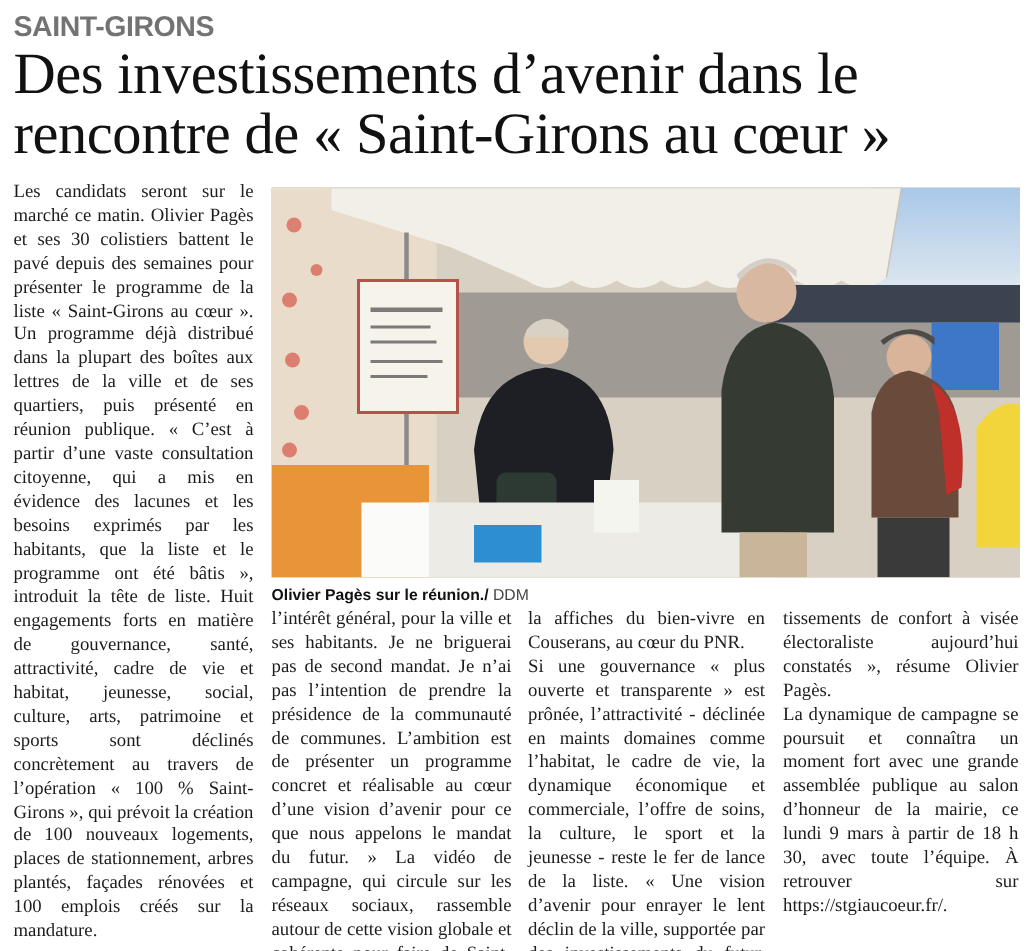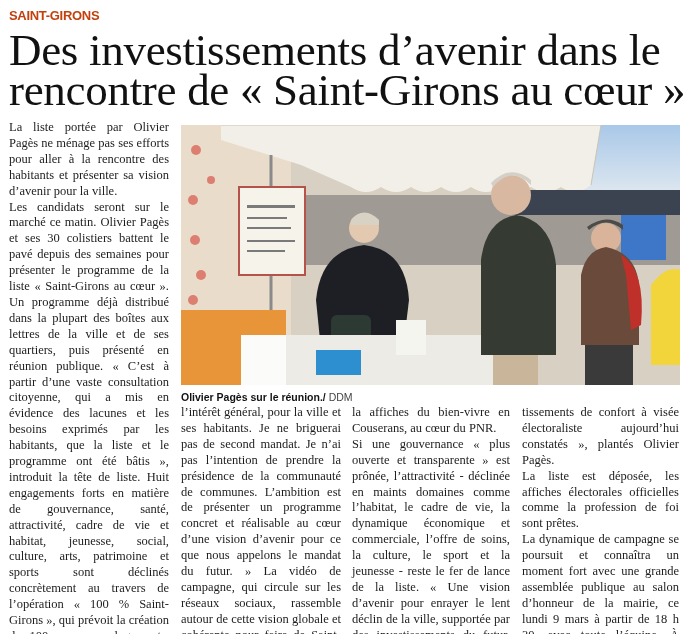--- a/index.html
+++ b/index.html
@@ -1,18 +1,18 @@
 <!DOCTYPE html>
 <html><head>
 <meta charset="utf-8">
 <style>
   html, body { margin: 0; padding: 0; background: #ffffff; }
   body { width: 685px; height: 634px; overflow: hidden; position: relative; font-family: "DejaVu Serif", serif; color: #1a1a1a; }
-  .rubric { position: absolute; left: 9px; top: 8px; font-family: "Liberation Sans", sans-serif; font-weight: bold; font-size: 13px; letter-spacing: -0.3px; color: #c2410c; }
-  .headline { position: absolute; left: 9px; top: 30px; width: 670px; font-family: "Liberation Serif", serif; font-size: 45px; line-height: 40px; color: #111; letter-spacing: -0.3px; }
+  .rubric { position: absolute; left: 9px; top: 8px; font-family: "Liberation Sans", sans-serif; font-weight: bold; font-size: 19px; letter-spacing: -0.3px; color: #737373; }
+  .headline { position: absolute; left: 9px; top: 30px; width: 670px; font-family: "Liberation Serif", serif; font-size: 39px; line-height: 40px; color: #111; letter-spacing: -0.3px; }
   .headline div { white-space: nowrap; }
   .col { position: absolute; font-family: "Liberation Serif", serif; font-size: 12.5px; line-height: 15.9px; color: #1c1c1c; text-align: justify; }
   .col p { margin: 0; text-indent: 0; }
   .col1 { left: 9px; top: 120px; width: 160px; }
   .col2 { left: 181px; top: 405px; width: 160px; }
   .col3 { left: 352px; top: 405px; width: 158px; }
   .col4 { left: 522px; top: 405px; width: 157px; }
   .photo { position: absolute; left: 181px; top: 125px; width: 499px; height: 260px; overflow: hidden; background: #c9c2b6; }
   .caption { position: absolute; left: 181px; top: 391px; font-family: "Liberation Sans", sans-serif; font-size: 10.5px; color: #111; }
   .caption b { font-weight: bold; }
@@ -22,21 +22,20 @@
 <body>
 
 <div class="rubric">SAINT-GIRONS</div>
 
 <div class="headline">
   <div>Des investissements d’avenir dans le</div>
   <div>rencontre de « Saint-Girons au cœur »</div>
 </div>
 
 <div class="col col1">
-  <p>La liste portée par Olivier Pagès ne ménage pas ses efforts pour aller à la rencontre des habitants et présenter sa vision d’avenir pour la ville.</p>
   <p>Les candidats seront sur le marché ce matin. Olivier Pagès et ses 30 colistiers battent le pavé depuis des semaines pour présenter le programme de la liste « Saint-Girons au cœur ». Un programme déjà distribué dans la plupart des boîtes aux lettres de la ville et de ses quartiers, puis présenté en réunion publique. « C’est à partir d’une vaste consultation citoyenne, qui a mis en évidence des lacunes et les besoins exprimés par les habitants, que la liste et le programme ont été bâtis », introduit la tête de liste. Huit engagements forts en matière de gouvernance, santé, attractivité, cadre de vie et habitat, jeunesse, social, culture, arts, patrimoine et sports sont déclinés concrètement au travers de l’opération « 100 % Saint-Girons », qui prévoit la création de 100 nouveaux logements, places de stationnement, arbres plantés, façades rénovées et 100 emplois créés sur la mandature.</p>
 
 </div>
 
 <div class="photo">
   <svg width="499" height="260" viewBox="0 0 499 260">
     <defs>
       <linearGradient id="sky" x1="0" y1="0" x2="0" y2="1">
         <stop offset="0" stop-color="#a9c8e8"></stop>
           <stop offset="1" stop-color="#dfe8f0"></stop>
@@ -107,17 +106,16 @@
 <div class="col col2">
   <p>l’intérêt général, pour la ville et ses habitants. Je ne briguerai pas de second mandat. Je n’ai pas l’intention de prendre la présidence de la communauté de communes. L’ambition est de présenter un programme concret et réalisable au cœur d’une vision d’avenir pour ce que nous appelons le mandat du futur. » La vidéo de campagne, qui circule sur les réseaux sociaux, rassemble autour de cette vision globale et cohérente pour faire de Saint-Girons</p>
 </div>
 
 <div class="col col3">
   <p>la affiches du bien-vivre en Couserans, au cœur du PNR.</p>
   <p>Si une gouvernance « plus ouverte et transparente » est prônée, l’attractivité - déclinée en maints domaines comme l’habitat, le cadre de vie, la dynamique économique et commerciale, l’offre de soins, la culture, le sport et la jeunesse - reste le fer de lance de la liste. « Une vision d’avenir pour enrayer le lent déclin de la ville, supportée par des investissements du futur, contrairement aux inves-</p>
 </div>
 
 <div class="col col4">
-  <p>tissements de confort à visée électoraliste aujourd’hui constatés », plantés Olivier Pagès.</p>
-  <p>La liste est déposée, les affiches électorales officielles comme la profession de foi sont prêtes.</p>
+  <p>tissements de confort à visée électoraliste aujourd’hui constatés », résume Olivier Pagès.</p>
   <p>La dynamique de campagne se poursuit et connaîtra un moment fort avec une grande assemblée publique au salon d’honneur de la mairie, ce lundi 9 mars à partir de 18 h 30, avec toute l’équipe. À retrouver sur https://stgiaucoeur.fr/.</p>
 
 </div>
 
 </body></html>

